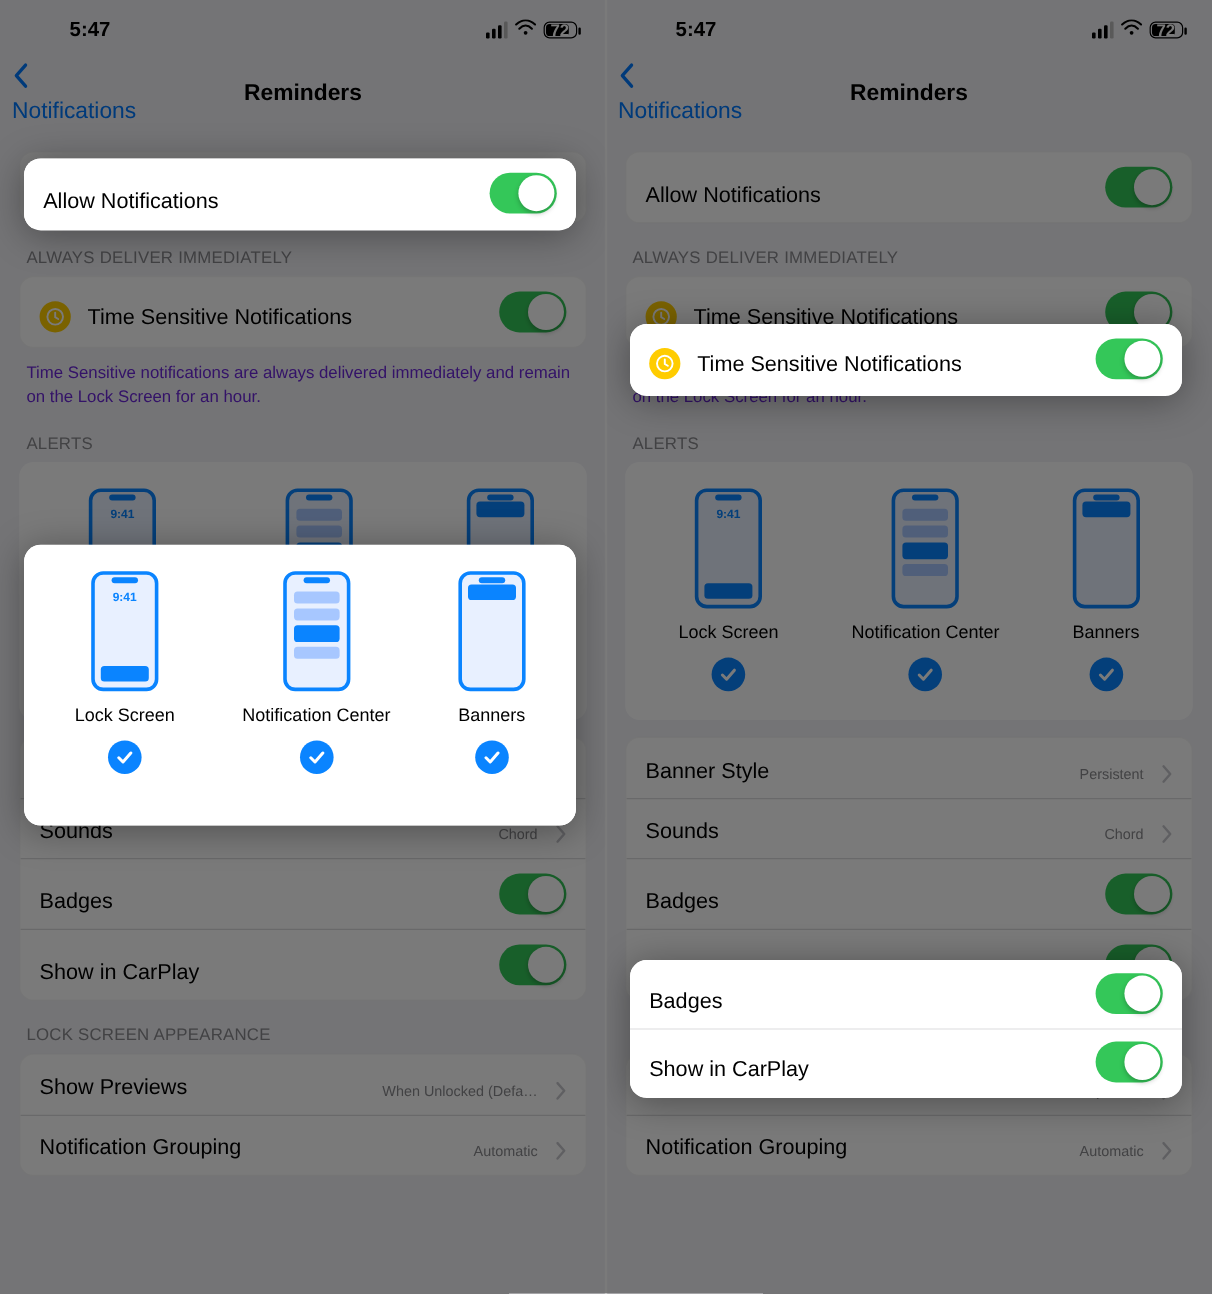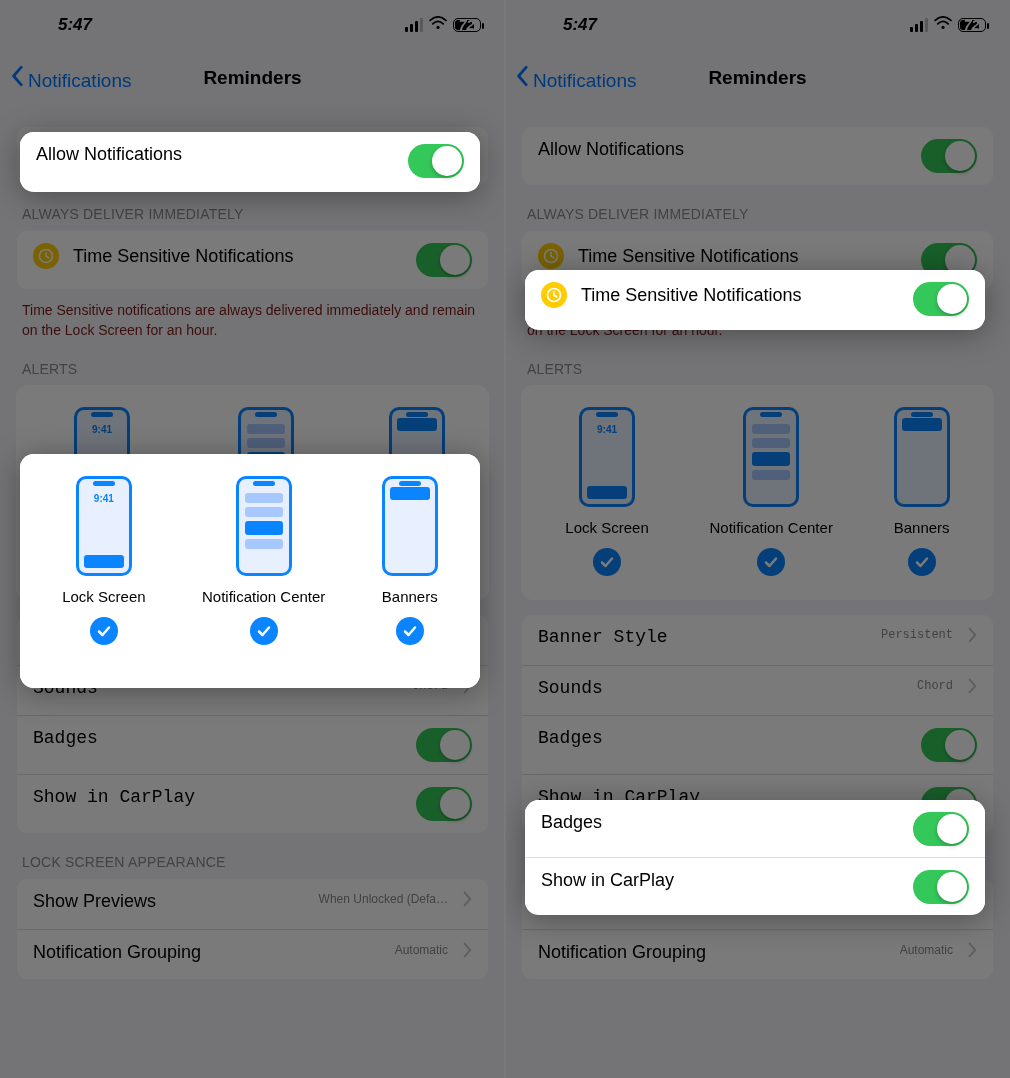--- a/index.html
+++ b/index.html
@@ -34,21 +34,20 @@
   }
   
   .status-bar {
     height: 50px;
     display: flex;
     align-items: center;
     justify-content: space-between;
     padding: 0 24px 0 58px;
     font-size: 17px;
     font-weight: 600;
-    font-style: italic;
   }
   .status-right { display: flex; align-items: center; gap: 6px; }
   .cell-bars { display: flex; align-items: flex-end; gap: 2px; }
   .cell-bars span { width: 3px; background:#000; border-radius:1px; }
   .cell-bars span:nth-child(1){height:5px;}
   .cell-bars span:nth-child(2){height:8px;}
   .cell-bars span:nth-child(3){height:11px;}
   .cell-bars span:nth-child(4){height:14px; background:#bbb;}
   .wifi-icon svg { width:18px; height:14px; }
   .battery {
@@ -64,42 +63,42 @@
   .battery-fill{
     position:absolute; left:1px; top:1px; bottom:1px;
     width:72%; background:#000; border-radius:3px;
   }
   .battery-text{position:relative; color:#fff; z-index:1; font-size:14px;}
   
   .nav-header{
     height:44px; display:flex; align-items:center; padding:0 10px;
     position:relative; margin-top: 6px;
   }
-  .back-btn{ display:flex; align-items:flex-end; color:#007aff; font-size:19px; gap:2px;}
+  .back-btn{ display:flex; align-items:flex-start; color:#007aff; font-size:19px; gap:2px;flex-direction:column;}
   .back-chevron svg{width:16px;height:22px;}
   .nav-title{
     position:absolute; left:0; right:0; text-align:center;
     font-size:19px; font-weight:600; color:#000; pointer-events:none;
   }
   
   .content{ padding: 0 16px; }
   .group-header{
     font-size:14px; color:#8a8a8e; text-transform:uppercase;
     letter-spacing:0.2px; padding: 20px 6px 8px 6px;
   }
   .footer-text{
-    font-size:14px; color:#7f1d1d; padding: 10px 6px 0 6px; line-height:1.45;
+    font-size:14px; color:#6d28d9; padding: 10px 6px 0 6px; line-height:1.45;
   }
   .cell-group{
     background:#fff; border-radius:12px; overflow:hidden;
     border:1px solid rgba(0,0,0,0.04);
   }
   .cell{
     min-height:50px; padding: 12px 16px;
-    display:flex; align-items:flex-start; justify-content:space-between;
+    display:flex; align-items:flex-end; justify-content:space-between;
     font-size:18px; color:#000; gap:8px;
   }
   .cell + .cell { border-top:1px solid rgba(60,60,67,0.18); }
   .cell .left { display:flex; align-items:center; gap:14px; }
   .cell .value{ color:#8a8a8e; font-size:12px; }
   .chevron-icon svg{ width:10px; height:16px; }
   .chevron-icon{ color:#c7c7cc; display:flex; }
   
   .toggle{
     width:56px; height:34px; border-radius:17px;
@@ -162,21 +161,21 @@
   
   .hl{
     position:absolute; z-index:10; border-radius:14px;
     background:#fff; box-shadow:0 4px 30px rgba(0,0,0,0.35);
     overflow:hidden;
   }
   .hl .cell-group{ border:none; border-radius:0; background:transparent;}
   .hl .cell{ background:#fff; }
   .hl-inner{ width:100%; height:100%; }
   .gap-top{ margin-top: 26px; }
-  .gap-top-sm{ margin-top: 14px; font-family: Liberation Mono, monospace; }
+  .gap-top-sm{ margin-top: 14px; }
 </style>
 </head>
 <body>
 
 <svg width="0" height="0" style="position:absolute">
   <symbol id="sym-chevron-left" viewBox="0 0 12 20">
       <path d="M9 2 L2 10 L9 18" fill="none" stroke="currentColor" stroke-width="2.5" stroke-linecap="round" stroke-linejoin="round"></path>
     </symbol>
   <symbol id="sym-chevron-right" viewBox="0 0 12 20">
       <path d="M3 2 L10 10 L3 18" fill="none" stroke="currentColor" stroke-width="2.5" stroke-linecap="round" stroke-linejoin="round"></path>

